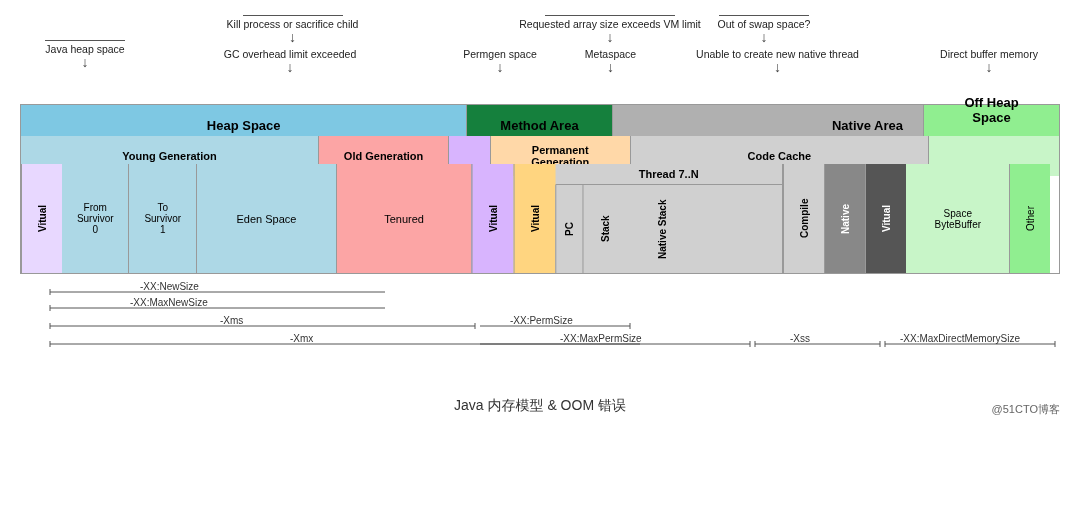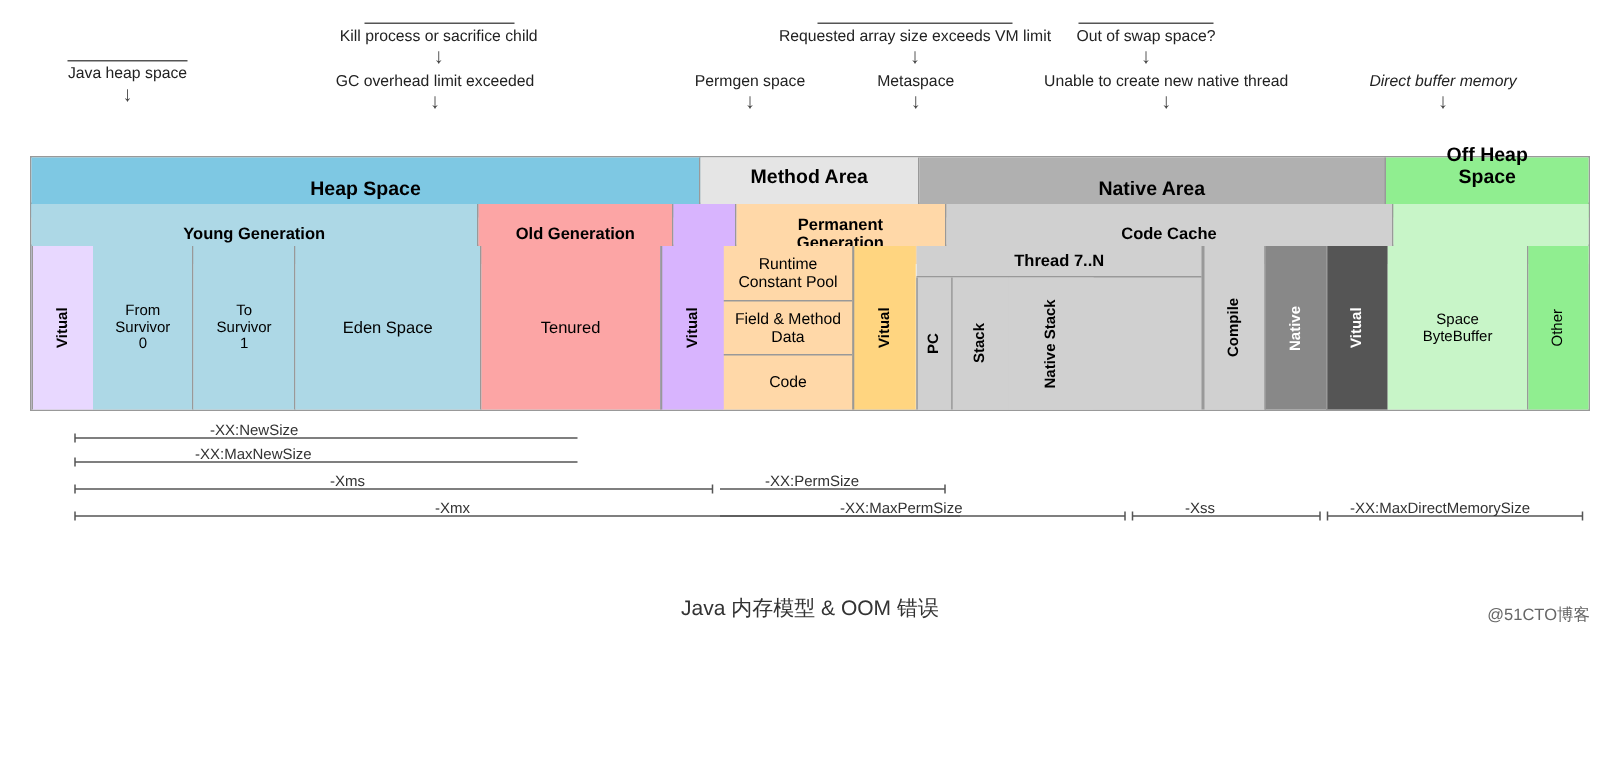--- a/index.html
+++ b/index.html
@@ -91,21 +91,21 @@
     }
     .cell.vertical-text {
       writing-mode: vertical-rl;
       text-orientation: mixed;
       transform: rotate(180deg);
       font-size: 10px;
     }
 
     
     .bg-blue { background-color: #7ec8e3; }
-    .bg-orange { background-color: #e5e5e5; align-items: flex-end; }
+    .bg-orange { background-color: #15803d; }
     .bg-gray { background-color: #b0b0b0; }
     .bg-green { background-color: #90ee90; }
     .bg-lavender { background-color: #d8b4fe; }
     .bg-pink { background-color: #fca5a5; justify-content: center; }
     .bg-yellow { background-color: #ffd580; }
     .bg-lightblue { background-color: #add8e6; }
     .bg-lightgray { background-color: #d0d0d0; }
     .bg-darkgray { background-color: #888; }
     .bg-lightgreen { background-color: #c8f5c8; }
     .bg-light-lavender { background-color: #e8d8ff; }
@@ -224,39 +224,39 @@
       <span class="line-top" style="width:90px;"></span>
       <span>Out of swap space?</span>
       <span class="arrow">↓</span>
     </div>
 
     <div class="annotation" style="left:665px; top:38px; width:185px;">
       <span>Unable to create new native thread</span>
       <span class="arrow">↓</span>
     </div>
 
-    <div class="annotation" style="left:877px; top:38px; width:130px;font-style:italic;">
+    <div class="annotation" style="left:904px; top:38px; width:130px;">
       <span>Direct buffer memory</span>
       <span class="arrow">↓</span>
     </div>
   </div>
 
   <div class="diagram">
 
     <div class="row-headers">
 
       <div class="cell bg-blue" style="width:43%; font-size:13px;">
         <span>Heap Space</span>
       </div>
 
       <div class="cell bg-orange" style="width:14%; font-size:13px;">
         <span>Method Area</span>
       </div>
 
-      <div class="cell bg-gray" style="width:30%; font-size:13px;">
+      <div class="cell bg-gray" style="width:30%; font-size:13px;justify-content:flex-end;">
         <span>Native Area</span>
       </div>
 
       <div class="cell bg-green" style="width:13%; font-size:13px;align-items:flex-end;">
         <span>Off Heap Space</span>
       </div>
     </div>
 
     <div class="row-subheaders">
 
@@ -300,33 +300,20 @@
       </div>
 
       <div class="cell bg-pink" style="width:13%; font-size:11px; font-weight:normal;">
         <span>Tenured</span>
       </div>
 
       <div class="cell vertical-text bg-lavender" style="width:4%;">
         <span>Vitual</span>
       </div>
 
-      <div class="cell bg-peach" style="width:10%; padding:0;">
-        <div class="subcell-stack">
-          <div class="subcell">
-            <span>Runtime Constant Pool</span>
-          </div>
-          <div class="subcell">
-            <span>Field &amp; Method Data</span>
-          </div>
-          <div class="subcell">
-            <span>Code</span>
-          </div>
-        </div>
-      </div>
 
       <div class="cell vertical-text bg-yellow" style="width:4%;">
         <span>Vitual</span>
       </div>
 
       <div class="cell bg-lightgray" style="width:22%; padding:0; flex-direction:column;">
         <div style="border-bottom:1px solid #999; width:100%; text-align:center; padding:4px 0; font-size:11px;">
           <span>Thread 7..N</span>
         </div>
         <div class="hrow" style="flex:1; width:100%;">

